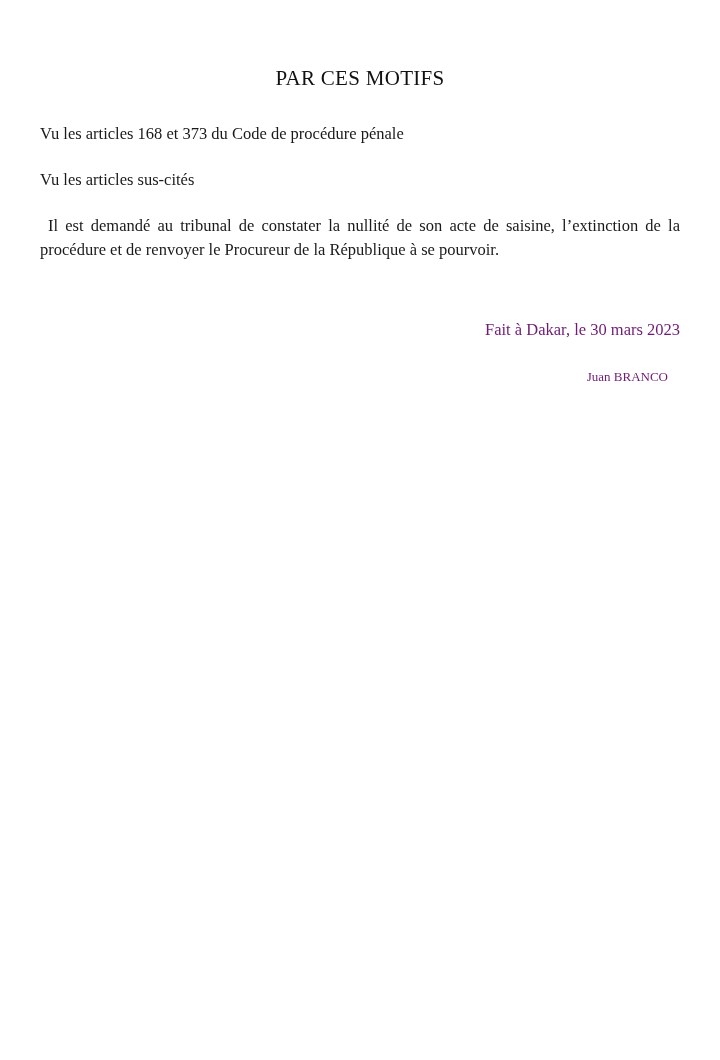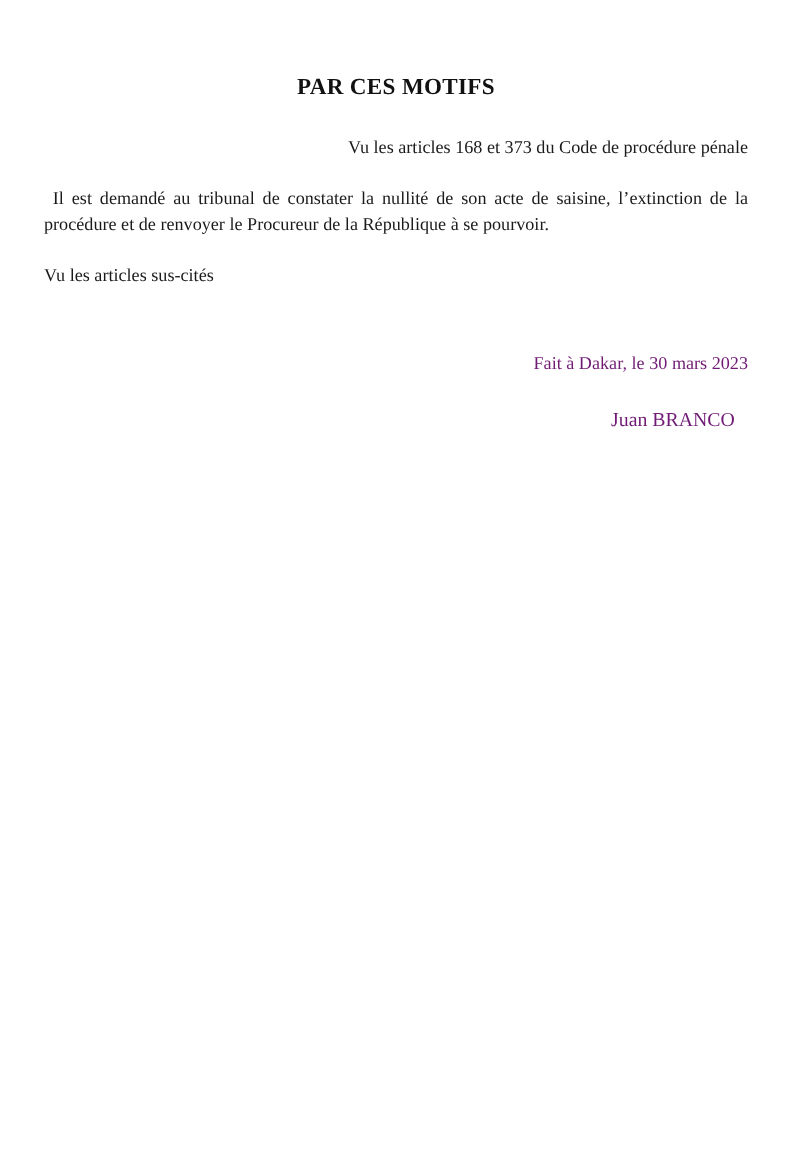--- a/index.html
+++ b/index.html
@@ -18,65 +18,65 @@
   .page {
     position: relative;
     width: 720px;
     height: 1060px;
     box-sizing: border-box;
     padding: 0 40px;
   }
   .doc-title {
     text-align: center;
     font-size: 21px;
-    font-weight: bold;
+    font-weight: normal;
     letter-spacing: 0.3px;
     margin-top: 66px;
     margin-bottom: 0;
     color: #111;
   }
   .para {
     font-size: 16.5px;
     line-height: 1.45;
     color: #1a1a1a;
     margin: 0;
   }
-  .para-1 { margin-top: 31px; text-align: right; }
+  .para-1 { margin-top: 31px; }
   .para-2 { margin-top: 22px; }
   .para-3 {
     margin-top: 22px;
     text-align: justify;
     text-indent: 8px;
   }
   .signature-block {
     margin-top: 56px;
     text-align: right;
   }
   .sig-line {
     font-size: 16.5px;
     line-height: 1.45;
     color: #701a75;
   }
   .sig-name {
     margin-top: 26px;
     margin-right: 12px;
-    font-size: 18px;
+    font-size: 13px;
   }
 </style>
 </head>
 <body>
 
 <div class="page">
 
   <h1 class="doc-title">PAR CES MOTIFS</h1>
 
   <p class="para para-1">Vu les articles 168 et 373  du Code de procédure pénale</p>
 
+  <p class="para para-2">Vu les articles sus-cités</p>
+
   <p class="para para-3">Il est demandé au tribunal de constater la nullité de son acte de saisine, l’extinction de la procédure et de renvoyer le Procureur de la République à se pourvoir.</p>
-
-  <p class="para para-2">Vu les articles sus-cités</p>
 
   <div class="signature-block">
     <div class="sig-line">Fait à Dakar, le 30 mars 2023</div>
     <div class="sig-line sig-name">Juan BRANCO</div>
   </div>
 
 </div>
 
 </body></html>

